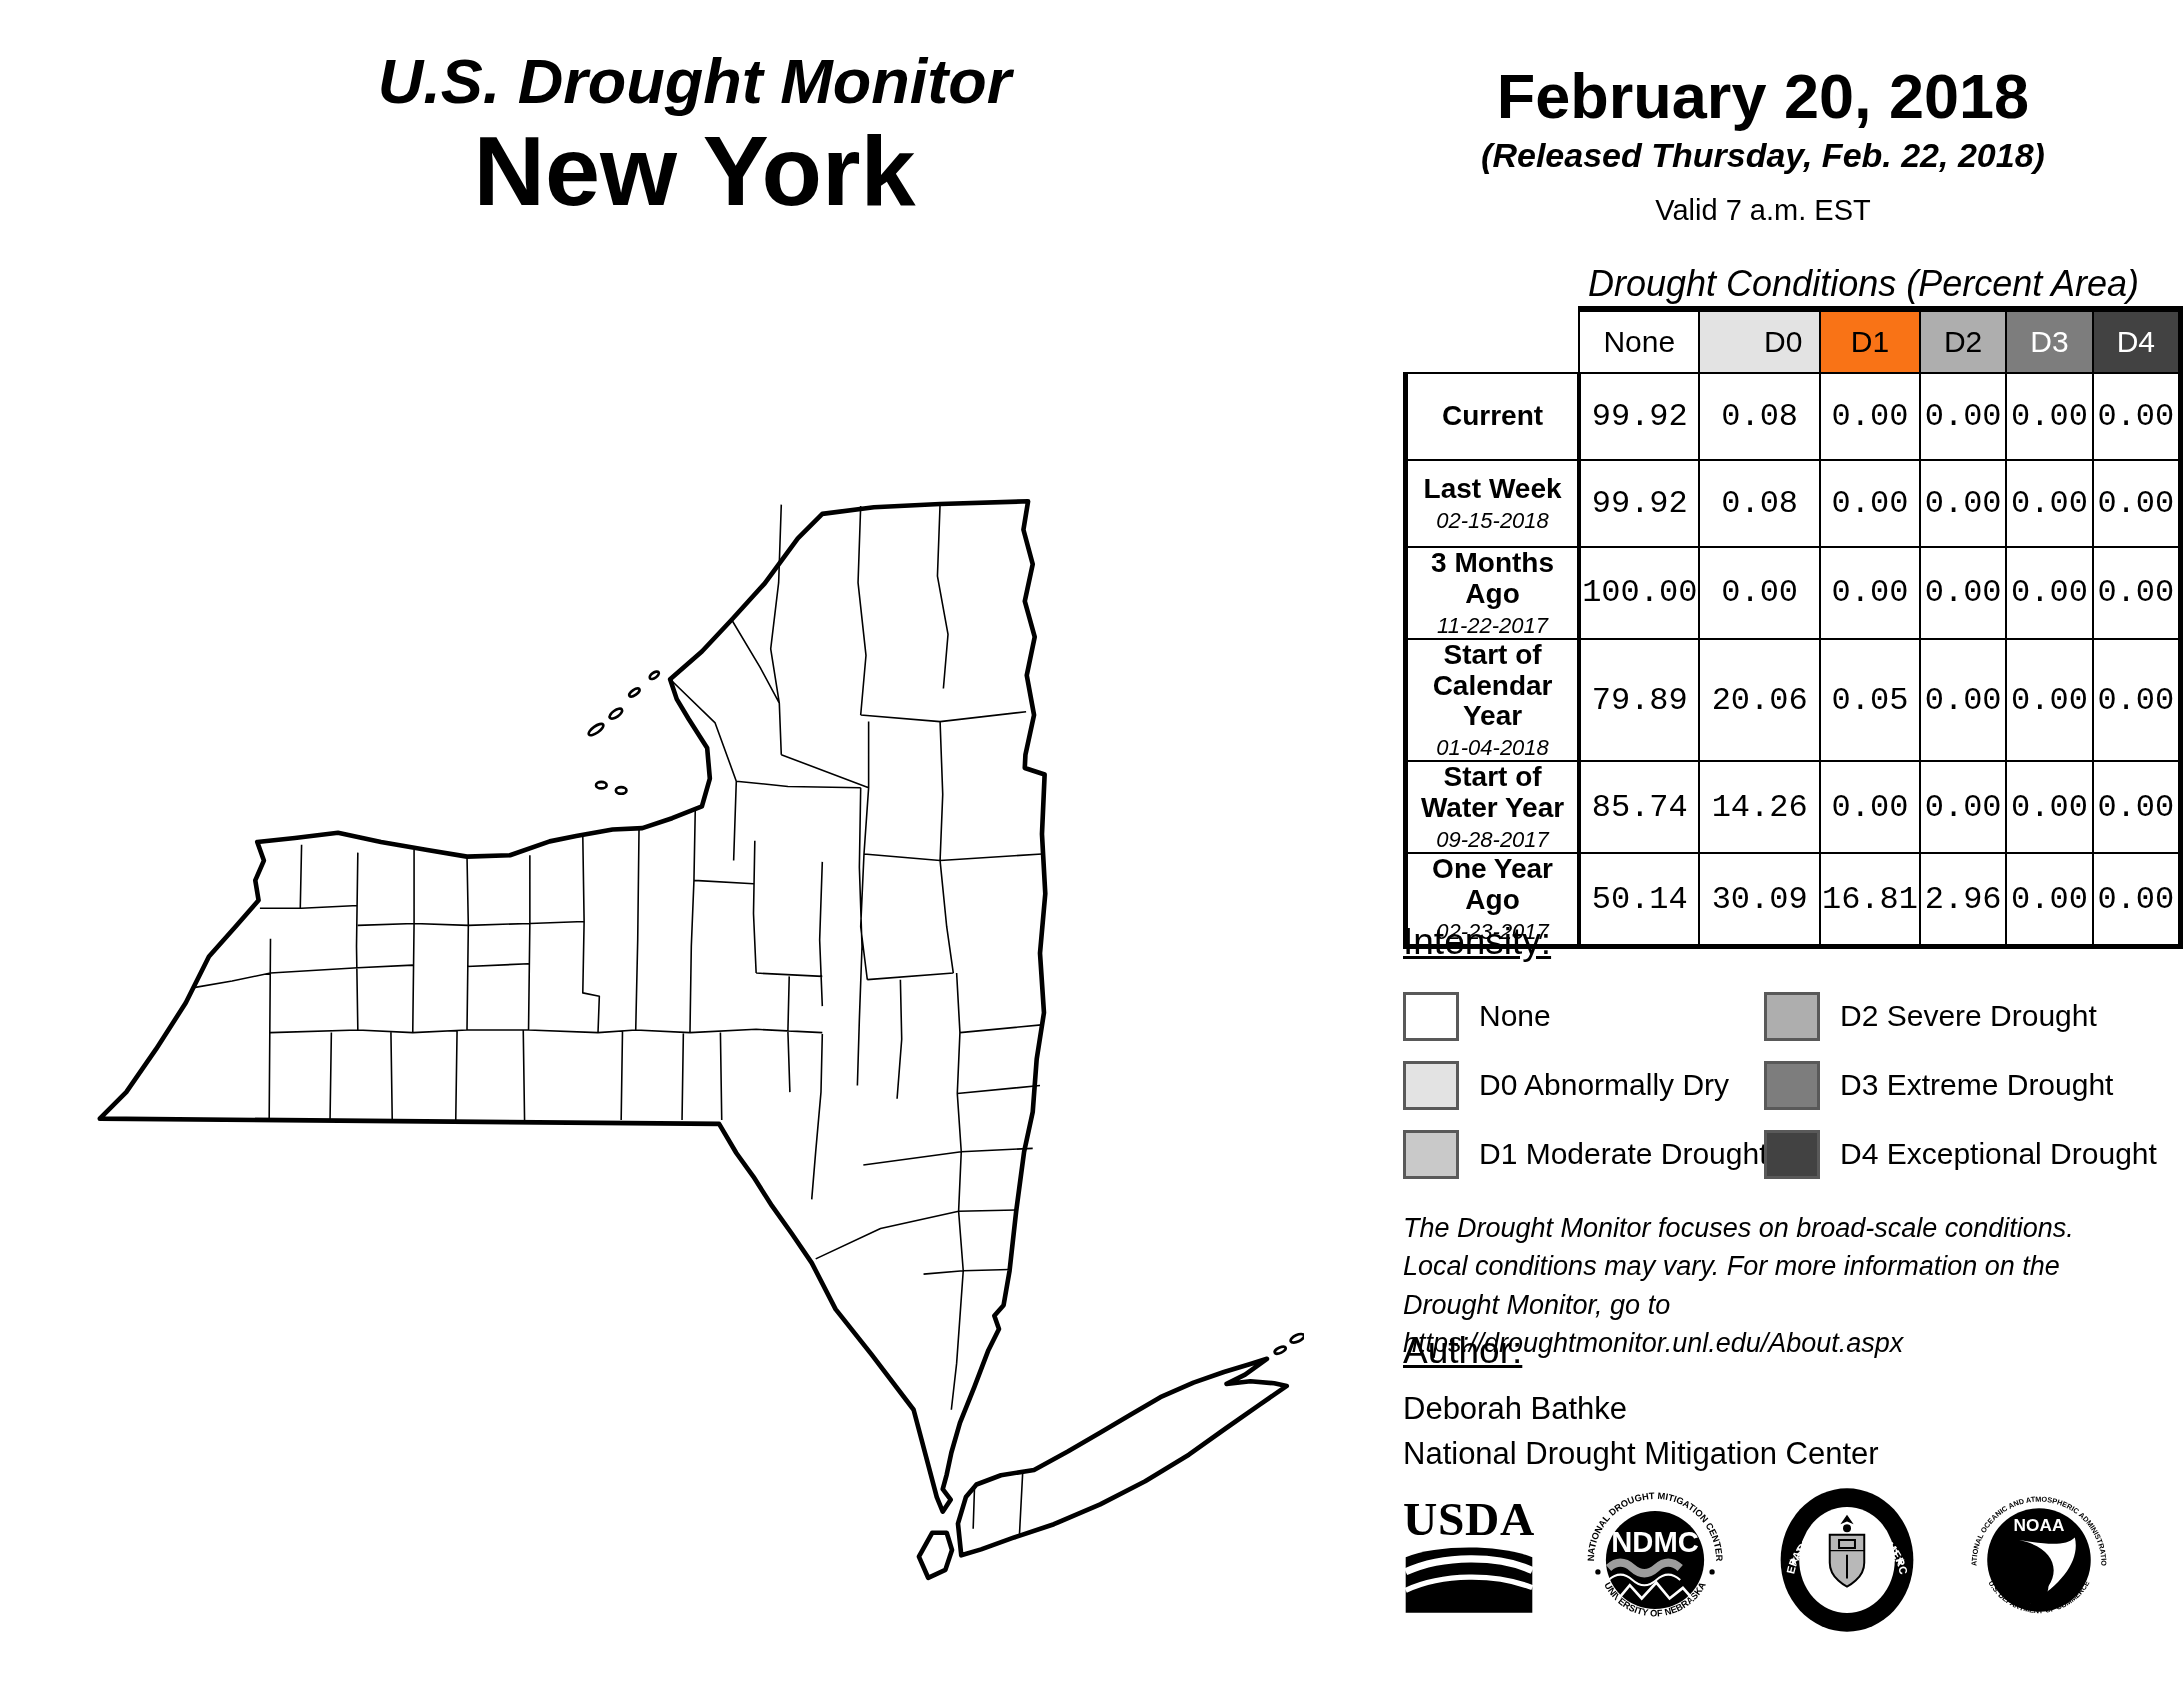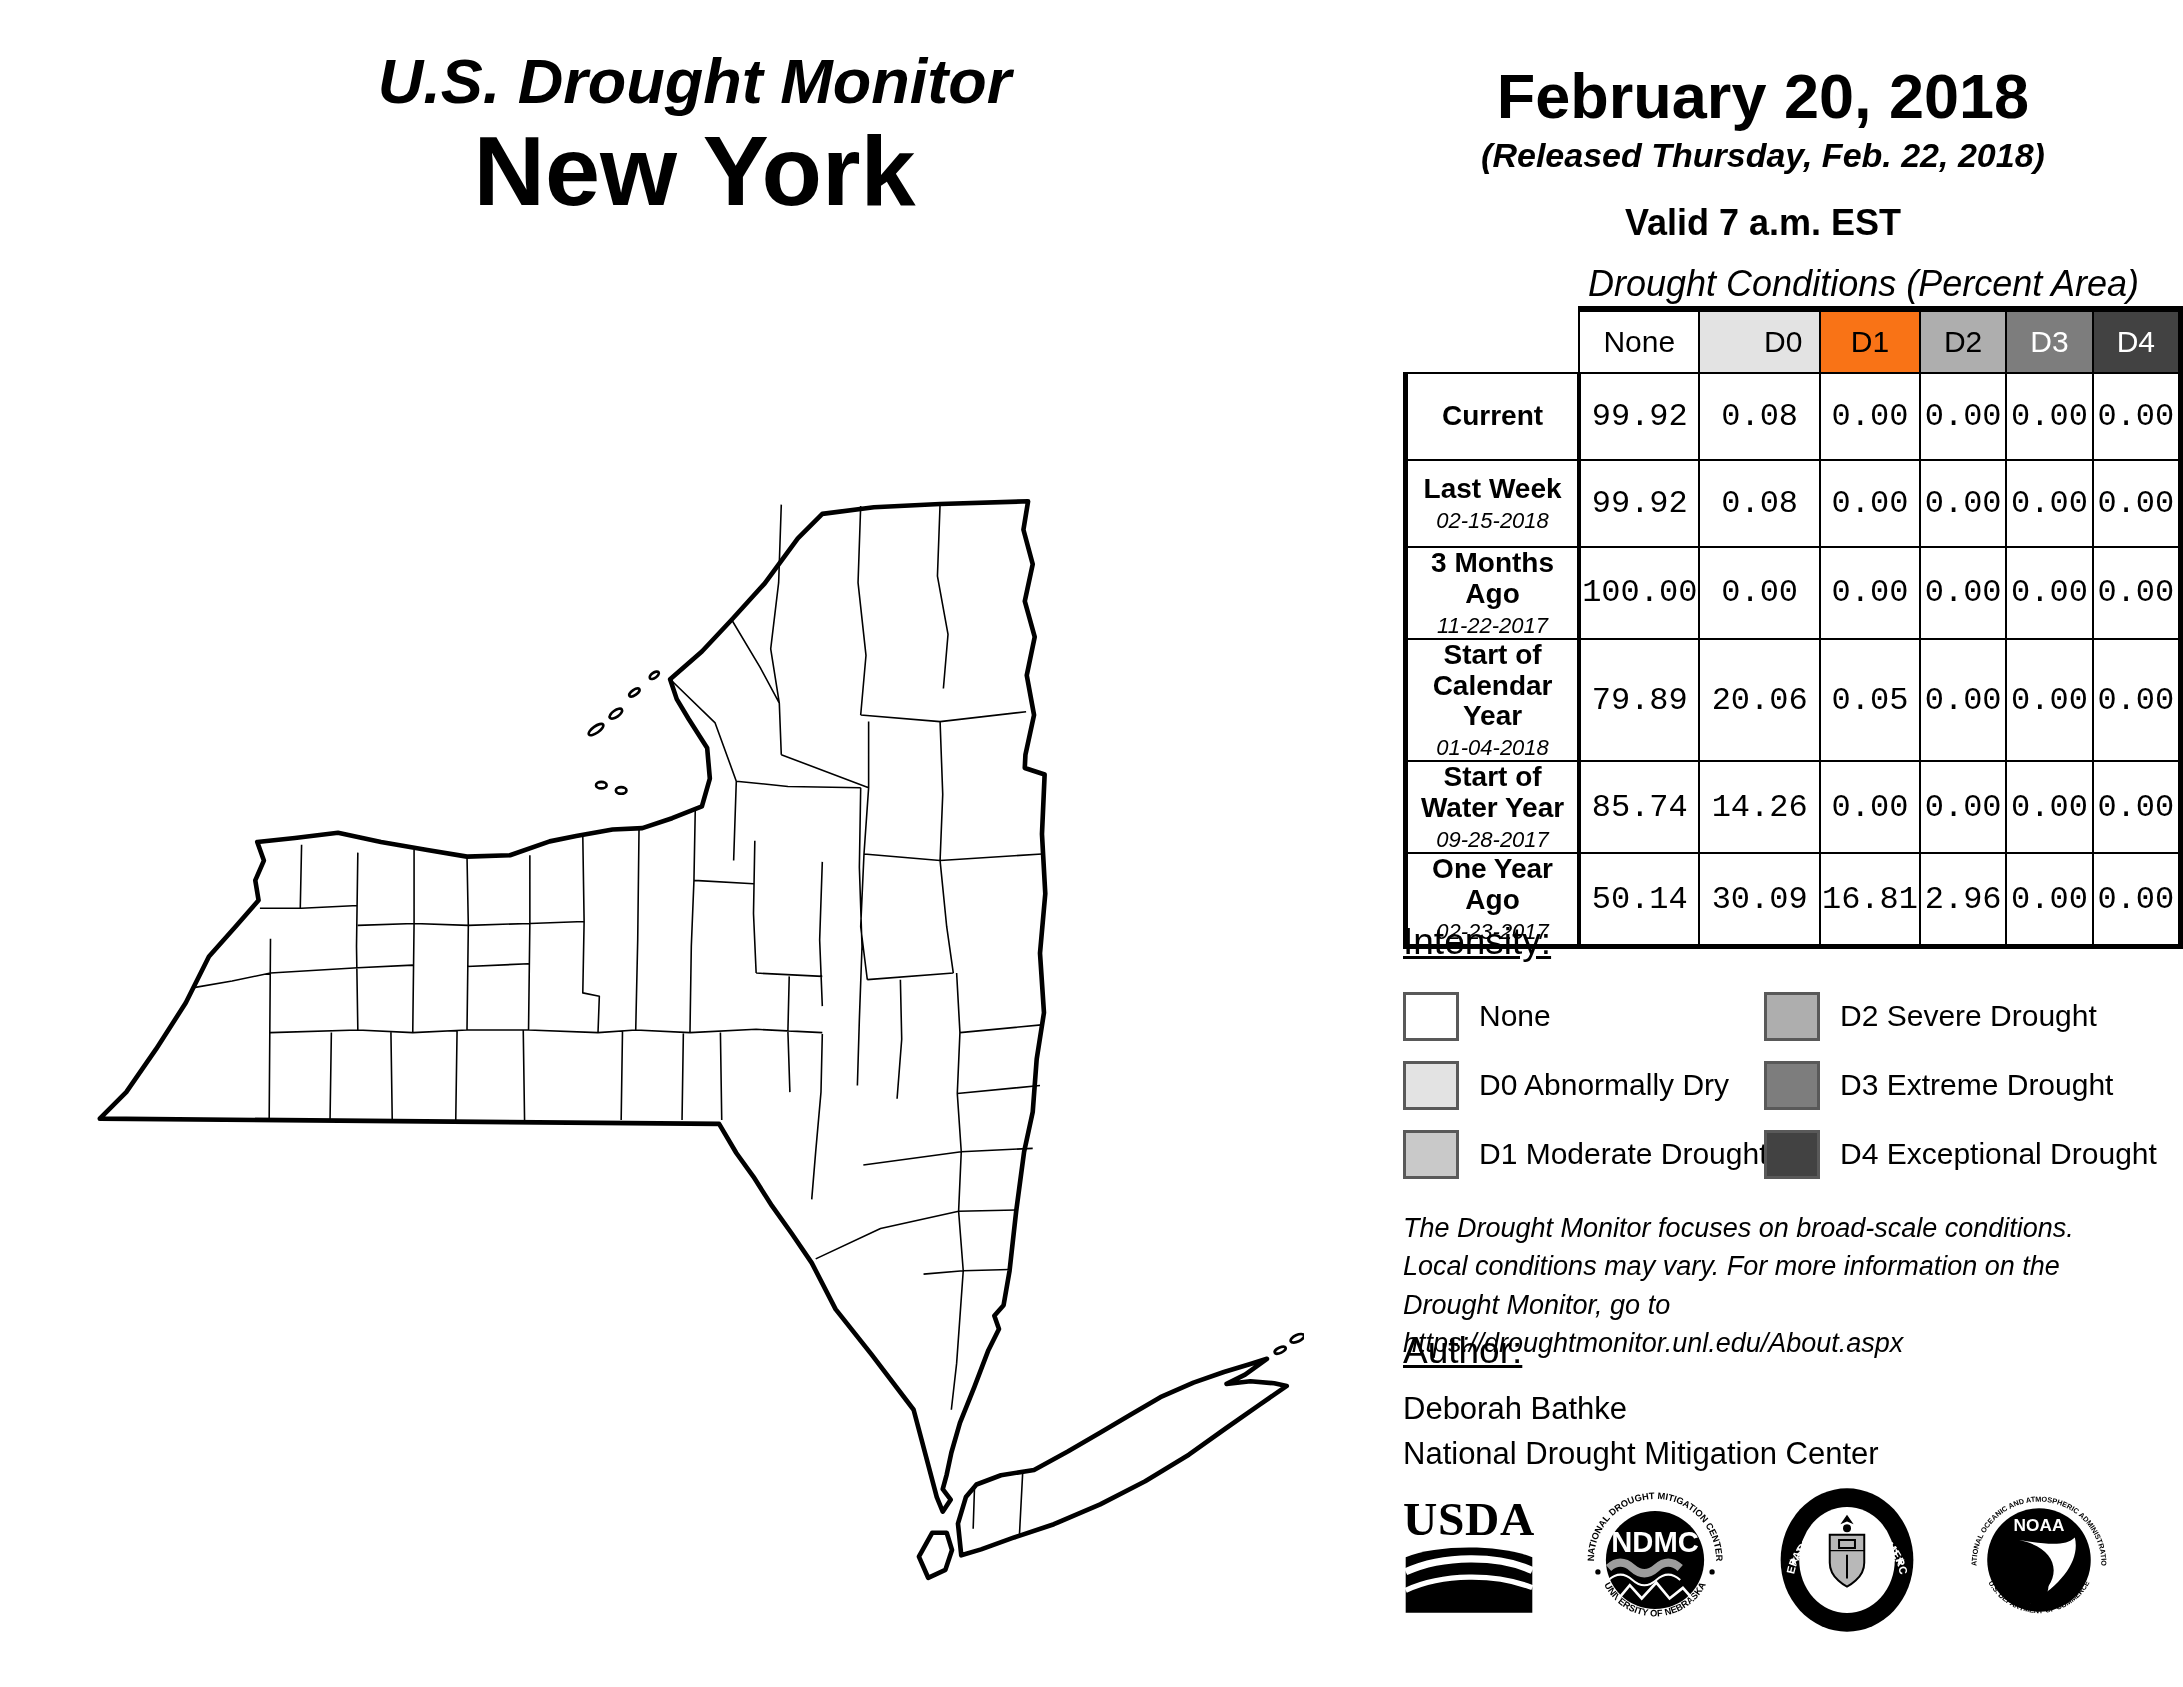--- a/index.html
+++ b/index.html
@@ -9,21 +9,21 @@
   }
   
   .titles-left { position:absolute; left:238px; top:48px; width:913px; text-align:center; }
   .report-title { font-size:63px; font-weight:bold; font-style:italic; line-height:1.05; }
   .state-title  { font-size:99px; font-weight:bold; line-height:1.05; margin-top:5.3px; }
 
   
   .date-block { position:absolute; left:1376px; top:63px; width:774px; text-align:center; }
   .map-date { font-size:63px; font-weight:bold; line-height:1.05; }
   .released { font-size:34px; font-weight:bold; font-style:italic; margin-top:6.6px; }
-  .valid    { font-size:36px; font-weight:bold; margin-top:27px; }
+  .valid    { font-size:29px; font-weight:normal; margin-top:19px; }
 
   
   .table-title { position:absolute; left:1588px; top:263px; width:569px; text-align:left;
                  font-size:36px; font-style:italic; }
   .dm-table { position:absolute; left:1403px; top:306px; border-collapse:collapse; }
   .dm-table td, .dm-table th { border:2.6px solid #000; background:#fff; text-align:center; vertical-align:middle; }
   .dm-table th.colhead { width:87px; height:58px; font-size:30px; font-weight:normal; border-top-width:6px; }
   .dm-table th.corner  { border:none; background:transparent; width:196px; }
   .dm-table td.val { width:87px; height:83px; font-size:32px;font-family:Liberation Mono, monospace; }
   .dm-table td.rowlabel { width:196px; font-weight:bold; font-size:28px; border-left-width:5.3px; border-right-width:4.6px; line-height:1.1; padding:0 4px; }

